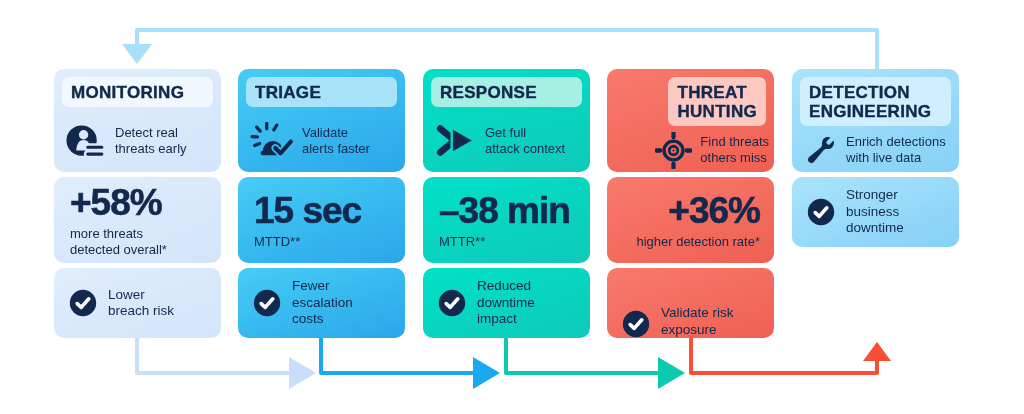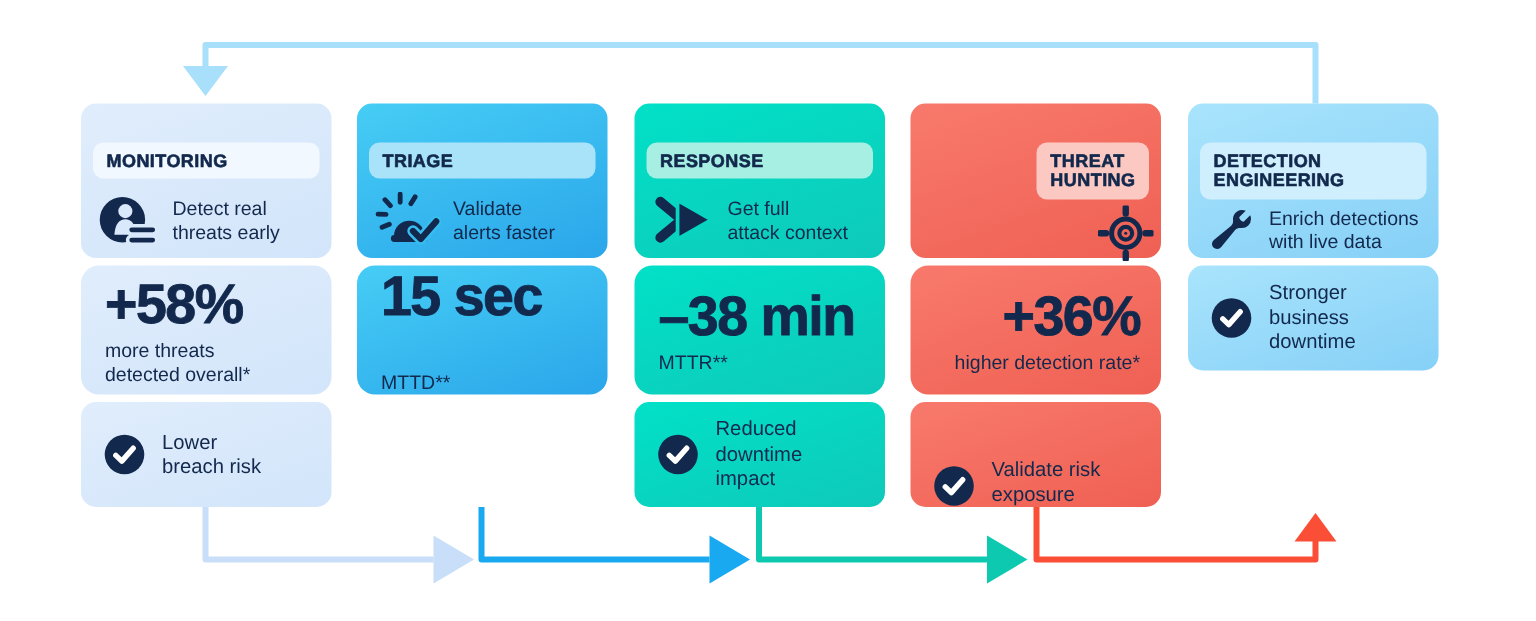--- a/index.html
+++ b/index.html
@@ -4,38 +4,38 @@
 <style>
   html,body{margin:0;padding:0;background:#ffffff;}
   .canvas{
     position:relative;width:1024px;height:414px;background:#ffffff;overflow:hidden;
     font-family:"Liberation Sans","DejaVu Sans",sans-serif;color:#12294d;
   }
   .flow{position:absolute;left:0;top:0;z-index:0;pointer-events:none;}
   .card{position:absolute;top:69px;width:167px;display:flex;flex-direction:column;gap:5px;z-index:1;}
   .seg{border-radius:10px;}
   .seg-top{height:103px;display:flex;flex-direction:column;box-sizing:border-box;}
-  .seg-mid{height:86px;display:flex;flex-direction:column;justify-content:center;box-sizing:border-box;padding:2px 14px 0 16px;border-radius:12px;}
+  .seg-mid{height:86px;display:flex;flex-direction:column;justify-content:center;box-sizing:border-box;padding:2px 14px 0 16px;}
   .seg-bot{height:70px;display:flex;align-items:center;gap:11px;box-sizing:border-box;padding:0 8px 0 15px;}
   .pill{
-    margin:26px 8px 0 8px;padding:6px 9px 5px 9px;border-radius:7px;
-    font-size:12px;font-weight:bold;letter-spacing:.3px;line-height:1.12;
+    margin:8px 8px 0 8px;padding:6px 9px 5px 9px;border-radius:7px;
+    font-size:17px;font-weight:bold;letter-spacing:.3px;line-height:1.12;
     white-space:pre-line;-webkit-text-stroke:.4px #12294d;
   }
   .iconrow{flex:1;display:flex;align-items:center;gap:8px;margin:4px 5px 2px 12px;}
   .iconrow .icon{flex-shrink:0;display:flex;}
   .tagline{margin:0;font-size:13px;line-height:1.2;font-weight:500;white-space:pre-line;}
   .stat{font-size:37px;font-weight:bold;letter-spacing:-1px;line-height:1;-webkit-text-stroke:.6px #12294d;}
   .statcap{font-size:13px;font-weight:500;margin-top:5px;line-height:1.25;white-space:pre-line;}
   .benefit{margin:0;font-size:13.5px;line-height:1.22;font-weight:500;white-space:pre-line;}
   .check{flex-shrink:0;display:flex;}
   
   .c0 .seg{background:linear-gradient(160deg,#e0edfc,#d2e5fa);}
   .c0 .pill{background:#f1f8ff;}
-  .c1 .seg{background:linear-gradient(160deg,#46cdf5,#2aa6ea);justify-content:space-between;}
+  .c1 .seg{background:linear-gradient(160deg,#46cdf5,#2aa6ea);}
   .c1 .pill{background:#a9e3fa;}
   .c2 .seg{background:linear-gradient(160deg,#01e1c7,#0fc9ba);}
   .c2 .pill{background:#a6efe2;}
   .c3 .seg{background:linear-gradient(160deg,#f87a6c,#ef6053);align-items:flex-end;}
   .c3 .pill{background:#fbc9c2;}
   .c4 .seg{background:linear-gradient(160deg,#a9e4fc,#86d0f7);}
   .c4 .pill{background:#cfeffe;}
   .card.p0{left:54px;} .card.p1{left:238px;} .card.p2{left:423px;} .card.p3{left:607px;} .card.p4{left:792px;}
 </style>
 </head>
@@ -109,20 +109,31 @@
           </svg>
         </span>
         <p class="tagline">Validate
 alerts faster</p>
       </div>
     </div>
     <div class="seg seg-mid">
       <div class="stat">15 sec</div>
       <div class="statcap">MTTD**</div>
     </div>
+    <div class="seg seg-bot">
+      <span class="check">
+        <svg width="28" height="28" viewBox="0 0 28 28">
+          <circle cx="14" cy="14" r="13.2" fill="#12294d"></circle>
+          <path d="M8.2 14.6 12.2 18.4 19.8 9.8" stroke="#ffffff" stroke-width="3.6" fill="none" stroke-linecap="round" stroke-linejoin="round"></path>
+        </svg>
+      </span>
+      <p class="benefit">Fewer
+escalation
+costs</p>
+    </div>
   </section>
 
   <section class="card c2 p2">
     <div class="seg seg-top">
       <div class="pill">RESPONSE</div>
       <div class="iconrow">
         <span class="icon">
           <svg width="42" height="33" viewBox="0 0 44 34">
             <path d="M5.5 4.5 20.5 17 5.5 29.5" stroke="#12294d" stroke-width="7" fill="none" stroke-linecap="round" stroke-linejoin="round"></path>
             <path d="M17.5 3.5 41 17 17.5 30.5z" fill="#12294d" stroke="#08d5c1" stroke-width="2.6" stroke-linejoin="round"></path>
@@ -155,20 +166,22 @@
 HUNTING</div>
       <div class="iconrow">
         <span class="icon">
           <svg width="37" height="37" viewBox="0 0 40 40">
             <circle cx="20" cy="20" r="10.2" stroke="#12294d" stroke-width="3.6" fill="none"></circle>
             <circle cx="20" cy="20" r="4.6" stroke="#12294d" stroke-width="3" fill="none"></circle>
             <circle cx="20" cy="20" r="1.1" fill="#12294d"></circle>
             <path d="M20 1.4V5.8 M20 34.2v4.4 M1.4 20h4.4 M34.2 20h4.4" stroke="#12294d" stroke-width="4.6" stroke-linecap="round"></path>
           </svg>
         </span>
+        <p class="tagline">Find threats
+others miss</p>
       </div>
     </div>
     <div class="seg seg-mid">
       <div class="stat">+36%</div>
       <div class="statcap">higher detection rate*</div>
     </div>
     <div class="seg seg-bot">
       <span class="check">
         <svg width="28" height="28" viewBox="0 0 28 28">
           <circle cx="14" cy="14" r="13.2" fill="#12294d"></circle>

